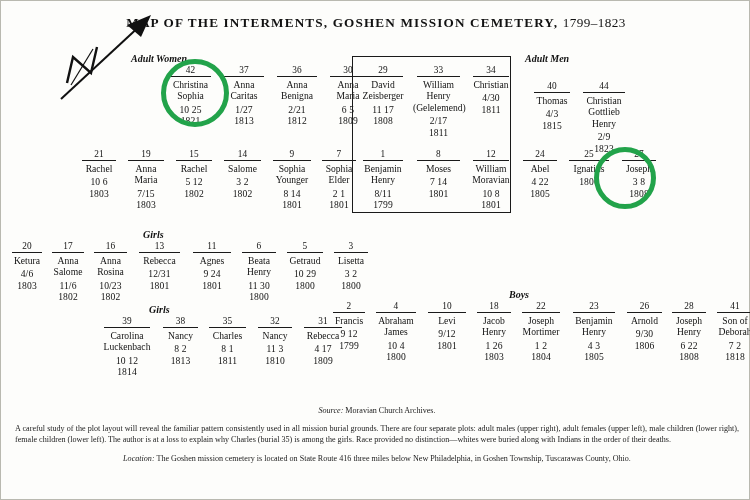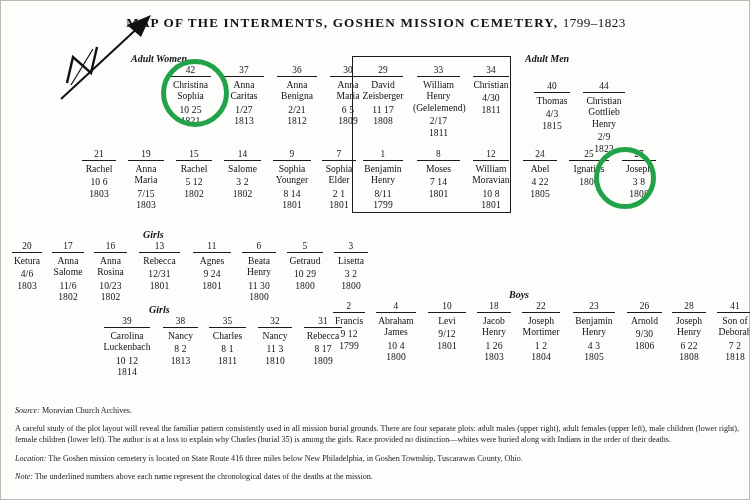--- a/index.html
+++ b/index.html
@@ -98,21 +98,21 @@
 
   
   #notes {
     position: absolute;
     left: 14px; top: 404px;
     width: 724px;
     font-size: 8.1px;
     line-height: 11.2px;
     color: #1b1b1b;
   }
-  #notes p { margin: 0 0 7px 0; }
+  #notes p { margin: 0 0 7px 0; text-align: center; }
   #notes .lbl { font-style: italic; }
   #notes .para { text-align: justify; }
 </style>
 </head>
 <body>
 
 <div id="page">
 
   <div id="title">
     <span>MAP OF THE INTERMENTS, GOSHEN MISSION CEMETERY,</span>
@@ -348,21 +348,21 @@
         </span>
         <span class="dt">11 3</span>
         <span class="yr">1810</span>
       </div>
       <div class="entry" style="width:50px">
         <span class="num">31</span>
         <span class="namebox">
           <span class="nm">Rebecca</span>
           <span class="nm"></span>
         </span>
-        <span class="dt">8 17</span>
+        <span class="dt">4 17</span>
         <span class="yr">1809</span>
       </div>
     </div>
   </div>
 
   <div id="center-box"></div>
 
   <div class="plot" style="left:355px; top:64px;">
     <div class="row">
       <div class="entry" style="width:54px">
@@ -582,18 +582,15 @@
   <div class="hl-circle" style="left:593px; top:146px; width:62px; height:62px;"></div>
 
   <div id="notes">
     <p>
       <span class="lbl">Source:</span><span> Moravian Church Archives.</span>
     </p>
     <p class="para">A careful study of the plot layout will reveal the familiar pattern consistently used in all mission burial grounds. There are four separate plots: adult males (upper right), adult females (upper left), male children (lower right), female children (lower left). The author is at a loss to explain why Charles (burial 35) is among the girls. Race provided no distinction—whites were buried along with Indians in the order of their deaths.</p>
     <p>
       <span class="lbl">Location:</span><span> The Goshen mission cemetery is located on State Route 416 three miles below New Philadelphia, in Goshen Township, Tuscarawas County, Ohio.</span>
     </p>
-    <p>
-      <span class="lbl">Note:</span><span> The underlined numbers above each name represent the chronological dates of the deaths at the mission.</span>
-    </p>
   </div>
 
 </div>
 
 </body></html>

